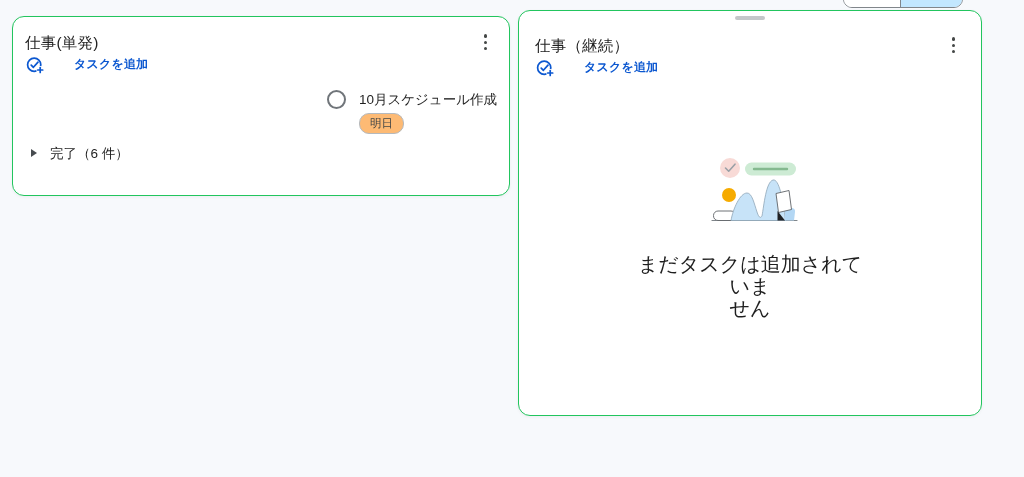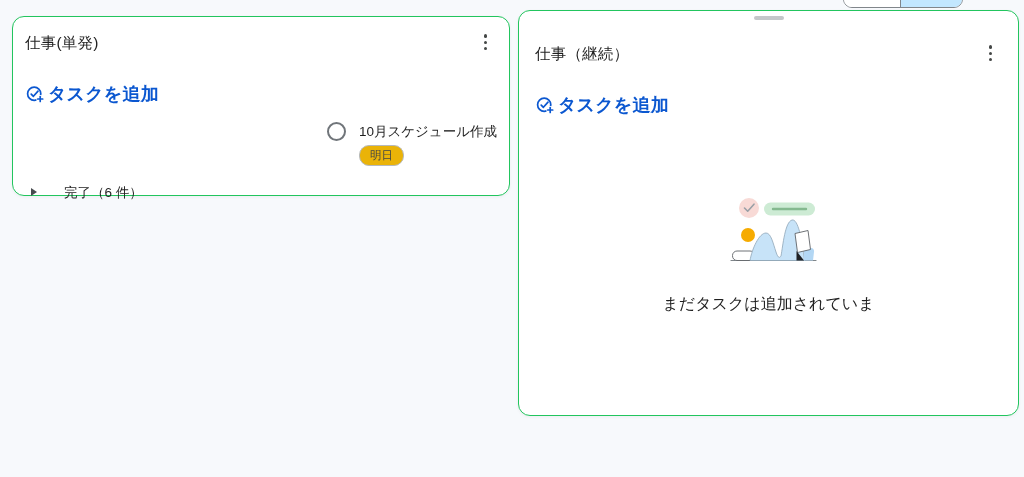--- a/index.html
+++ b/index.html
@@ -11,82 +11,82 @@
     overflow: hidden;
   }
   .card {
     position: absolute;
     background: #ffffff;
     border: 1px solid #22c55e;
     border-radius: 12px;
     box-shadow: 0 1px 3px rgba(60,64,67,.06);
   }
   .card-left  { left: 12px;  top: 16px; width: 498px; height: 180px; padding: 0 12px; }
-  .card-right { left: 518px; top: 10px; width: 501px; height: 406px; padding: 12px 16px; }
+  .card-right { left: 518px; top: 10px; width: 464px; height: 406px; padding: 4px 16px; }
 
   .card-head {
     display: flex; align-items: center; justify-content: space-between;
   }
   .card-left  .card-head { padding-top: 13px; }
   .card-right .card-head { padding-top: 18px; }
   .list-title {
     font-size: 15.5px; font-weight: 500; color: #1f1f1f;
     line-height: 21px; letter-spacing: .2px;
   }
   .kebab {
     background: none; border: none; cursor: pointer;
     display: flex; flex-direction: column; align-items: center;
     padding: 3px 6px; margin-right: 4px; border-radius: 50%;
   }
   .kebab i { width: 3.5px; height: 3.5px; border-radius: 50%; background: #444746; margin: 1.4px 0; }
 
   .add-task {
-    display: flex; align-items: center; gap: 4px;
+    display: flex; align-items: center; gap: 30px;
     background: none; border: none; cursor: pointer;
-    margin-top: 27px; padding: 0 0 0 1px;
-    color: #0b57d0; font-size: 18px; font-weight: 600;
+    margin-top: 1px; padding: 0 0 0 1px;
+    color: #0b57d0; font-size: 12px; font-weight: 600;
     font-family: inherit; letter-spacing: .2px;
   }
   .add-task svg { flex-shrink: 0; display: block; }
 
   .task-row { display: flex; gap: 13px; margin-top: 16px; cursor: pointer; justify-content: flex-end; }
   .checkbox {
     width: 19px; height: 19px; border: 2px solid #70757a; border-radius: 50%;
     flex-shrink: 0; margin-top: 0; cursor: pointer; background: #fff;
   }
   .task-title { font-size: 13.5px; color: #1f1f1f; line-height: 19px; }
   .chip {
     display: inline-block; margin-top: 4px;
     border: 1px solid #b5b9bd; border-radius: 10px;
     padding: 2.5px 10px; font-size: 11.5px; color: #444746;
-    background: #eab308; cursor: pointer; line-height: 14px;
+    background: #fdba74; cursor: pointer; line-height: 14px;
   }
 
   .completed-row {
-    display: flex; align-items: center; gap: 27px;
-    margin-top: 17px; padding-left: 6px; cursor: pointer;
+    display: flex; align-items: center; gap: 13px;
+    margin-top: 10px; padding-left: 6px; cursor: pointer;
     font-size: 13.5px; color: #1f1f1f; line-height: 19px;
   }
   .tri {
     width: 0; height: 0;
     border-left: 6px solid #474b4f;
     border-top: 4.5px solid transparent;
     border-bottom: 4.5px solid transparent;
   }
 
   .drag-handle {
     position: absolute; top: 5px; left: 50%; transform: translateX(-50%);
     width: 30px; height: 4px; border-radius: 2px; background: #c4c7ca;
     cursor: grab;
   }
 
   .empty { display: flex; flex-direction: column; align-items: center; text-align: center; }
   .empty .illu { margin-top: 80px; }
   .empty-heading {
-    margin-top: 30px; font-size: 16px; font-weight: 500; color: #1f1f1f;
+    margin-top: 30px; font-size: 20px; font-weight: 500; color: #1f1f1f;
     line-height: 22px; width: 232px;
   }
   .empty-heading span, .empty-desc span { display: block; }
   .empty-desc {
     margin-top: 13px; font-size: 12.5px; color: #474b4f; line-height: 18px;
     font-weight: 400;
   }
 
   .view-toggle {
     position: absolute; left: 843px; top: -10px; width: 120px; height: 18px;
@@ -190,17 +190,18 @@
 
       <path d="M85 51 h7 q3.5 0.5 3 4 l-1 8.5 h-9 Z" fill="#b3d7f4"></path>
 
       <path d="M76 36.5 L89 33.5 L91.5 52.5 L78.5 55.5 Z" fill="#ffffff" stroke="#5f6368" stroke-width="0.9" stroke-linejoin="round"></path>
 
       <path d="M77.5 54 L85 63.5 L77.5 63.5 Z" fill="#202124"></path>
     </svg>
 
     <h3 class="empty-heading">
       <span>まだタスクは追加されていま</span>
+      <span>せん</span>
     </h3>
     <p class="empty-desc">
     </p>
   </div>
 </section>
 
 </body></html>

